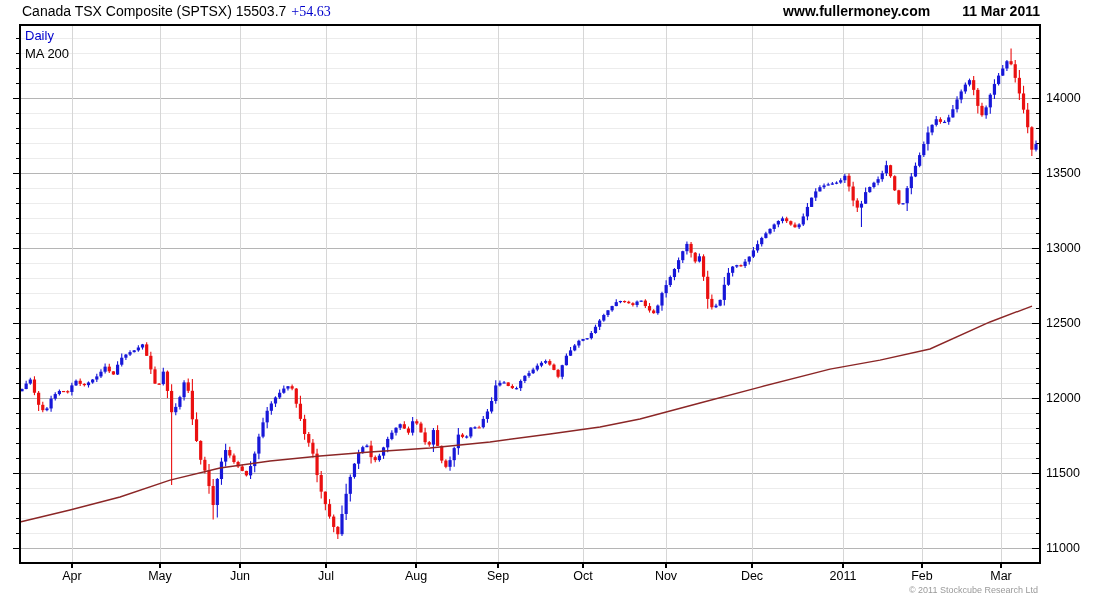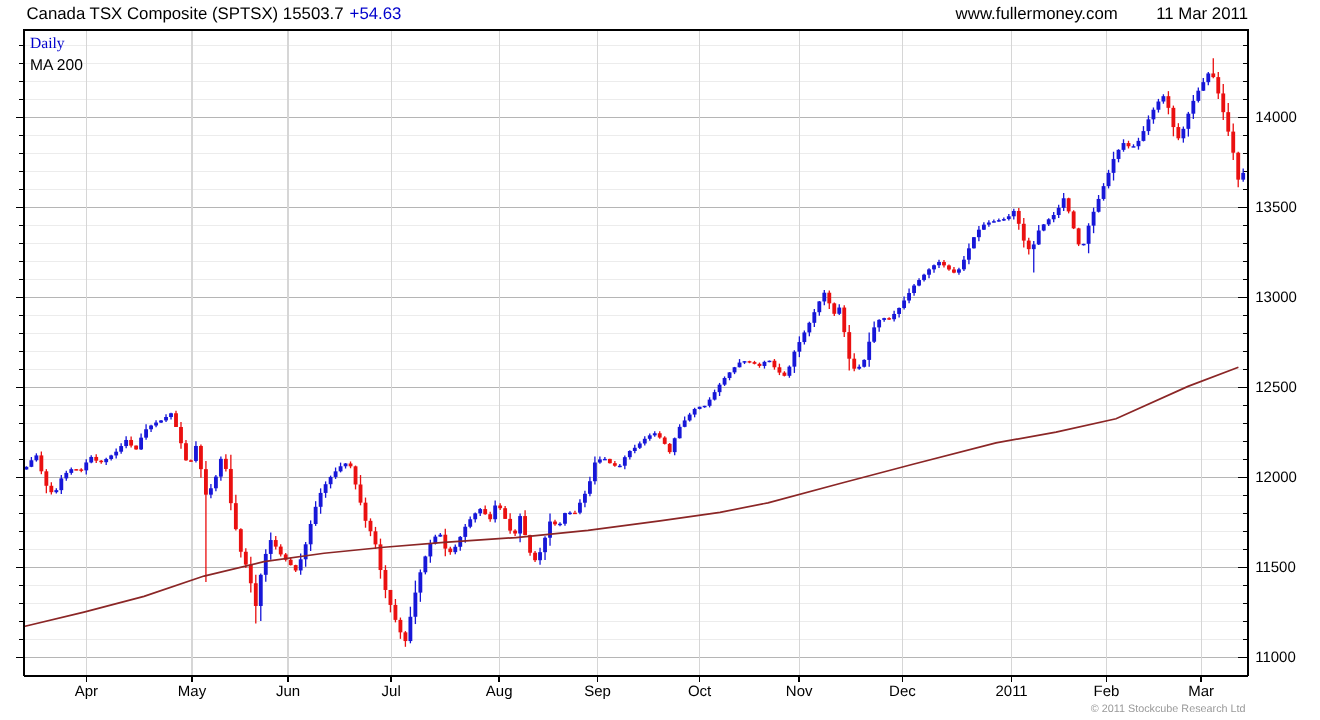--- a/index.html
+++ b/index.html
@@ -1,21 +1,21 @@
 <!DOCTYPE html>
 <html><head>
 <meta charset="utf-8">
 <style>
   html,body{margin:0;padding:0;background:#ffffff;}
   #stage{position:relative;width:1100px;height:600px;background:#fff;overflow:hidden;
          font-family:"Liberation Sans", sans-serif;}
   #chart-svg{position:absolute;left:0;top:0;}
   .title{position:absolute;left:22px;top:3px;font-size:14px;color:#000;white-space:nowrap;}
   .title .chg{margin-left:5px;}
-  .top-right{position:absolute;left:20px;top:3px;width:1020px;text-align:right;font-size:14px;color:#000;white-space:nowrap;}
+  .top-right{position:absolute;left:20px;top:3px;width:1020px;text-align:right;font-size:14px;color:#000;white-space:nowrap;font-weight:bold;}
   .top-right .date{margin-left:32px;}
   .legend{position:absolute;left:25px;top:27px;font-size:13px;line-height:18px;}
   .copyright{position:absolute;right:62px;top:585px;font-size:9px;color:#9a9a9a;text-align:right;}
 </style>
 </head>
 <body>
 <div id="stage">
 
   <svg id="chart-svg" width="1100" height="600">
       <line x1="20" y1="548.0013939224979" x2="1040" y2="548.0013939224979" stroke="#b5b5b5" stroke-width="1" shape-rendering="crispEdges"></line>
@@ -1144,23 +1144,23 @@
       </g>
       <g>
         <line x1="1036" x2="1036" y1="140.3824883634958" y2="151.39904982090025" stroke="#1717d8" stroke-width="1.1"></line>
         <rect x="1034.4" width="3.2" y="144.08893225536661" height="5.608495157833261" fill="#1717d8"></rect>
       </g>
       <polyline points="20,522.0538054084193 70,510.05492054641763 120,497.0061332589908 170,480.0577083914134 220,468.05882352941177 270,461.0094786729858 320,456.0599386674101 370,452.01031502648453 430,447.96069138555896 490,441.96124895455813 550,434.01198773348204 600,426.96264287705606 640,419.0133816559799 700,402.9648731530527 760,387.0663507109005 830,369.06802341789796 880,360.0688597713967 930,348.96989127404515 990,321.9724003345414 1032,306.0738778923892" fill="none" stroke="#8b2626" stroke-width="1.4"></polyline>
       <rect x="20" y="25" width="1020" height="538" fill="none" stroke="#000000" stroke-width="1.4" shape-rendering="crispEdges"></rect>
       <line x1="20" y1="563.8" x2="1040" y2="563.8" stroke="#000000" stroke-width="1.2" shape-rendering="crispEdges"></line>
     </svg>
 
-  <div class="title"><span>Canada TSX Composite (SPTSX) 15503.7</span><span class="chg" style="color: rgb(0, 0, 204);">+54.63</span></div>
+  <div class="title"><span>Canada TSX Composite (SPTSX) 15503.7</span><span class="chg" style="color: rgb(0, 0, 204); font-family: Liberation Serif, serif;">+54.63</span></div>
 
   <div class="top-right"><span>www.fullermoney.com</span><span class="date">11 Mar 2011</span></div>
 
   <div class="legend">
-    <div style="color: rgb(0, 0, 204); font-family: Liberation Serif, serif;">Daily</div>
+    <div style="color: rgb(0, 0, 204);">Daily</div>
     <div style="color: #000000;">MA 200</div>
   </div>
 
   <div class="copyright">© 2011 Stockcube Research Ltd</div>
 </div>
 
 </body></html>

